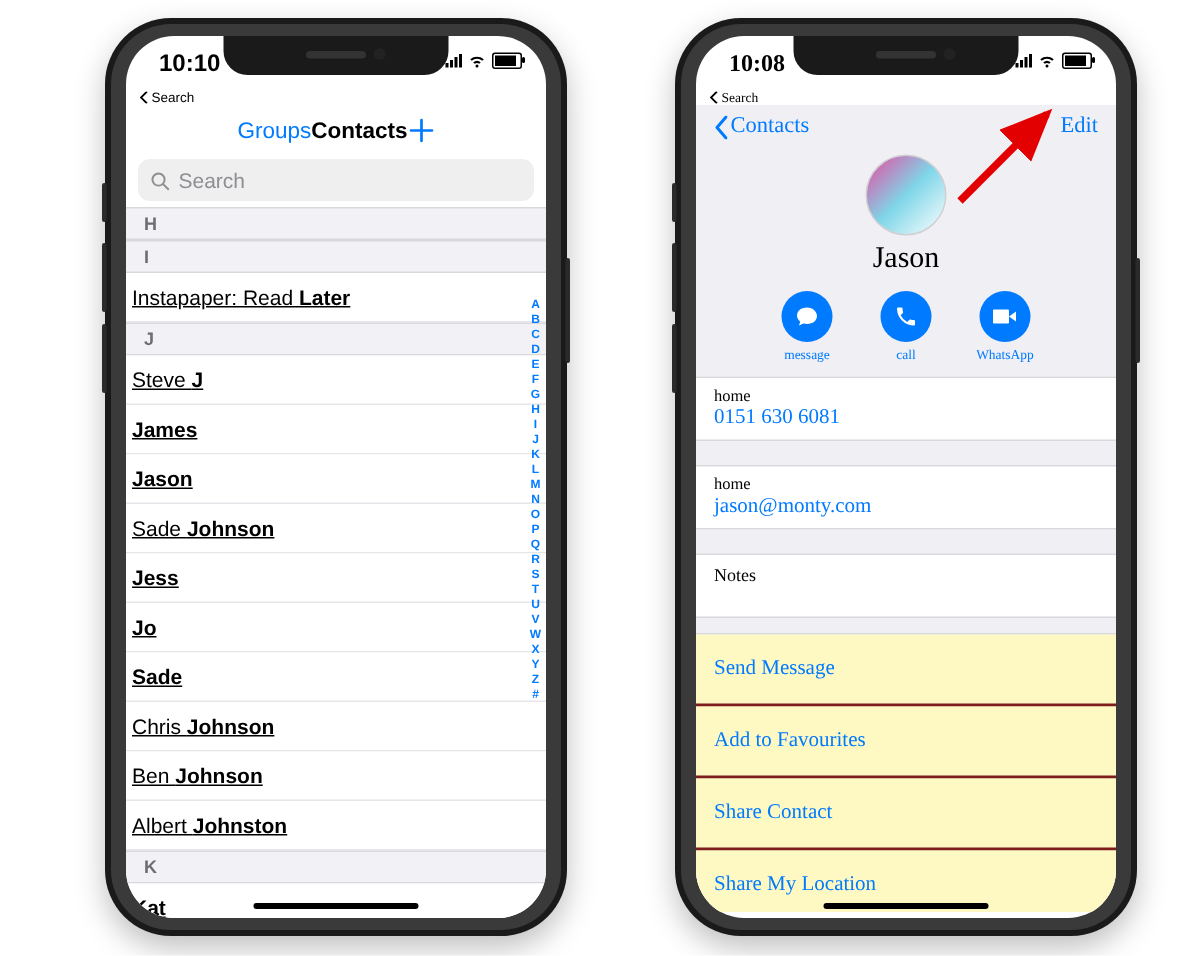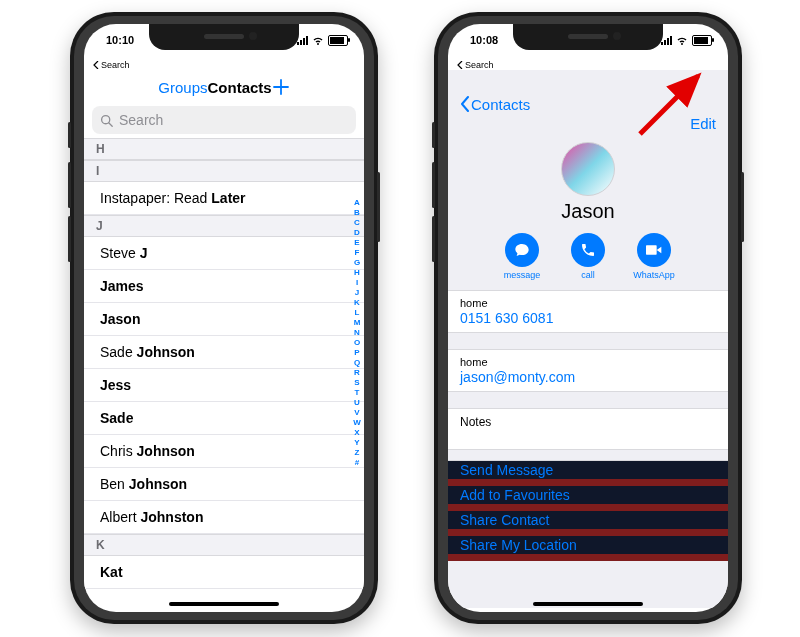--- a/index.html
+++ b/index.html
@@ -11,65 +11,65 @@
   .screen{position:absolute;left:14px;right:14px;top:12px;bottom:12px;border-radius:32px;
           background:#fff;overflow:hidden;}
   .notch{position:absolute;top:0;left:50%;transform:translateX(-50%);width:150px;height:26px;
          background:#1a1a1a;border-bottom-left-radius:16px;border-bottom-right-radius:16px;z-index:50;}
   .speaker{position:absolute;top:10px;left:50%;transform:translateX(-50%);width:40px;height:5px;
            background:#333;border-radius:3px;}
   .cam{position:absolute;top:8px;right:42px;width:8px;height:8px;background:#222;border-radius:50%;}
   .home-ind{position:absolute;bottom:6px;left:50%;transform:translateX(-50%);width:110px;height:4px;
             background:#000;border-radius:3px;z-index:40;}
 
-  .status{height:36px;position:relative;font-size:11px;font-weight:600;}
+  .status{height:36px;position:relative;font-size:16px;font-weight:600;}
   .status .time{position:absolute;left:22px;top:10px;}
   .status .right{position:absolute;right:16px;top:10px;display:flex;gap:4px;align-items:center;}
   .sig{display:inline-flex;gap:1px;align-items:flex-end;}
   .sig b{display:inline-block;width:2px;background:#000;}
   .wifi{width:12px;height:12px;}
   .batt{width:18px;height:9px;border:1px solid #000;border-radius:2px;position:relative;}
   .batt::after{content:"";position:absolute;right:-3px;top:2px;width:2px;height:4px;background:#000;border-radius:1px;}
   .batt i{position:absolute;left:1px;top:1px;bottom:1px;width:80%;background:#000;}
 
   .crumb{font-size:9px;padding:0 9px;color:#000;display:flex;align-items:center;gap:2px;}
   .nav{display:flex;align-items:center;justify-content:center;height:34px;padding:0 12px;}
   .nav .left, .nav .right-btn{color:#007aff;font-size:15px;display:flex;align-items:center;gap:2px;}
   .nav .title{font-weight:600;font-size:15px;}
 
   .searchbar{margin:2px 8px 4px;height:28px;background:rgba(142,142,147,.14);border-radius:8px;
              display:flex;align-items:center;padding:0 8px;color:#8e8e93;font-size:14px;gap:6px;}
 
   .list{position:relative;font-size:14px;}
   .section{background:#f2f2f6;color:#6d6d72;font-size:12px;font-weight:600;
            padding:3px 12px;border-top:1px solid #d9d9dd;border-bottom:1px solid #d9d9dd;}
-  .row{padding:8px 16px;border-bottom:1px solid #e5e5ea;background:#fff;}
+  .row{padding:8px 4px;border-bottom:1px solid #e5e5ea;background:#fff;text-decoration:underline;}
   .index-strip{position:absolute;right:2px;top:60px;display:flex;flex-direction:column;
                font-size:8px;color:#007aff;font-weight:600;line-height:10px;text-align:center;width:10px;}
 
   
   .detail-body{background:#efeff4;height:calc(100% - 36px - 14px);overflow:hidden;}
   .detail-nav{display:flex;justify-content:space-between;align-items:center;padding:6px 12px;}
   .detail-nav .back{color:#007aff;font-size:15px;display:flex;align-items:center;gap:2px;}
-  .detail-nav .edit{color:#007aff;font-size:15px;margin-top:39px;}
+  .detail-nav .edit{color:#007aff;font-size:15px;}
   .avatar-block{display:flex;flex-direction:column;align-items:center;gap:4px;padding:4px 0 6px;}
   .avatar{width:52px;height:52px;border-radius:50%;background:linear-gradient(135deg,#e84aa1 0%,#7fd6e8 50%,#fff 100%);
           border:1px solid #d0d0d4;}
   .contact-name{font-size:20px;font-weight:400;}
   .action-row{display:flex;justify-content:center;gap:18px;padding:4px 0 10px;}
   .action{display:flex;flex-direction:column;align-items:center;gap:3px;width:48px;}
   .action .circle{width:34px;height:34px;border-radius:50%;background:#007aff;display:flex;
                   align-items:center;justify-content:center;color:#fff;}
   .action .lbl{font-size:9px;color:#007aff;}
   .card{background:#fff;border-top:1px solid #d9d9dd;border-bottom:1px solid #d9d9dd;padding:6px 12px;margin-bottom:16px;}
   .card .lbl{font-size:11px;color:#000;}
   .card .val{font-size:14px;color:#007aff;padding-top:1px;}
   .notes{background:#fff;border-top:1px solid #d9d9dd;border-bottom:1px solid #d9d9dd;
          padding:6px 12px 20px;margin-bottom:10px;font-size:12px;}
-  .link-row{background:#0f172a;border-bottom:7px solid #7f1d1d;padding:1px 12px;color:#007aff;font-size:14px;}
+  .link-row{background:#fef9c3;border-bottom:2px solid #7f1d1d;padding:15px 12px;color:#007aff;font-size:14px;}
   .link-group{border-top:1px solid #d9d9dd;}
 
   .arrow{position:absolute;pointer-events:none;}
 
   svg{display:block;}
 </style>
 </head>
 <body>
 
 <div class="stage">
@@ -159,31 +159,32 @@
           </div>
       <div class="section">H</div>
           <div class="section">I</div>
           <div class="row"><span>Instapaper: Read </span><b>Later</b></div>
           <div class="section">J</div>
           <div class="row"><span>Steve </span><b>J</b></div>
           <div class="row"><b>James</b></div>
           <div class="row"><b>Jason</b></div>
           <div class="row"><span>Sade </span><b>Johnson</b></div>
           <div class="row"><b>Jess</b></div>
+          <div class="row"><b>Jo</b></div>
           <div class="row"><b>Sade</b></div>
           <div class="row"><span>Chris </span><b>Johnson</b></div>
           <div class="row"><span>Ben </span><b>Johnson</b></div>
           <div class="row"><span>Albert </span><b>Johnston</b></div>
           <div class="section">K</div>
           <div class="row"><b>Kat</b></div>
         </div>
     </div>
   </div>
 
-  <div class="phone" style="left:434px;top:12px;">
+  <div class="phone" style="left:450px;top:12px;font-family:Liberation Serif, serif;">
     <div class="side-btn" style="left:-2px;top:110px;width:3px;height:26px;"></div>
     <div class="side-btn" style="left:-2px;top:150px;width:3px;height:46px;"></div>
     <div class="side-btn" style="left:-2px;top:204px;width:3px;height:46px;"></div>
     <div class="side-btn" style="right:-2px;top:160px;width:3px;height:70px;"></div>
     <div class="phone-inner"></div>
     <div class="screen">
       <div class="notch">
           <div class="speaker"></div>
           <div class="cam"></div>
         </div>

